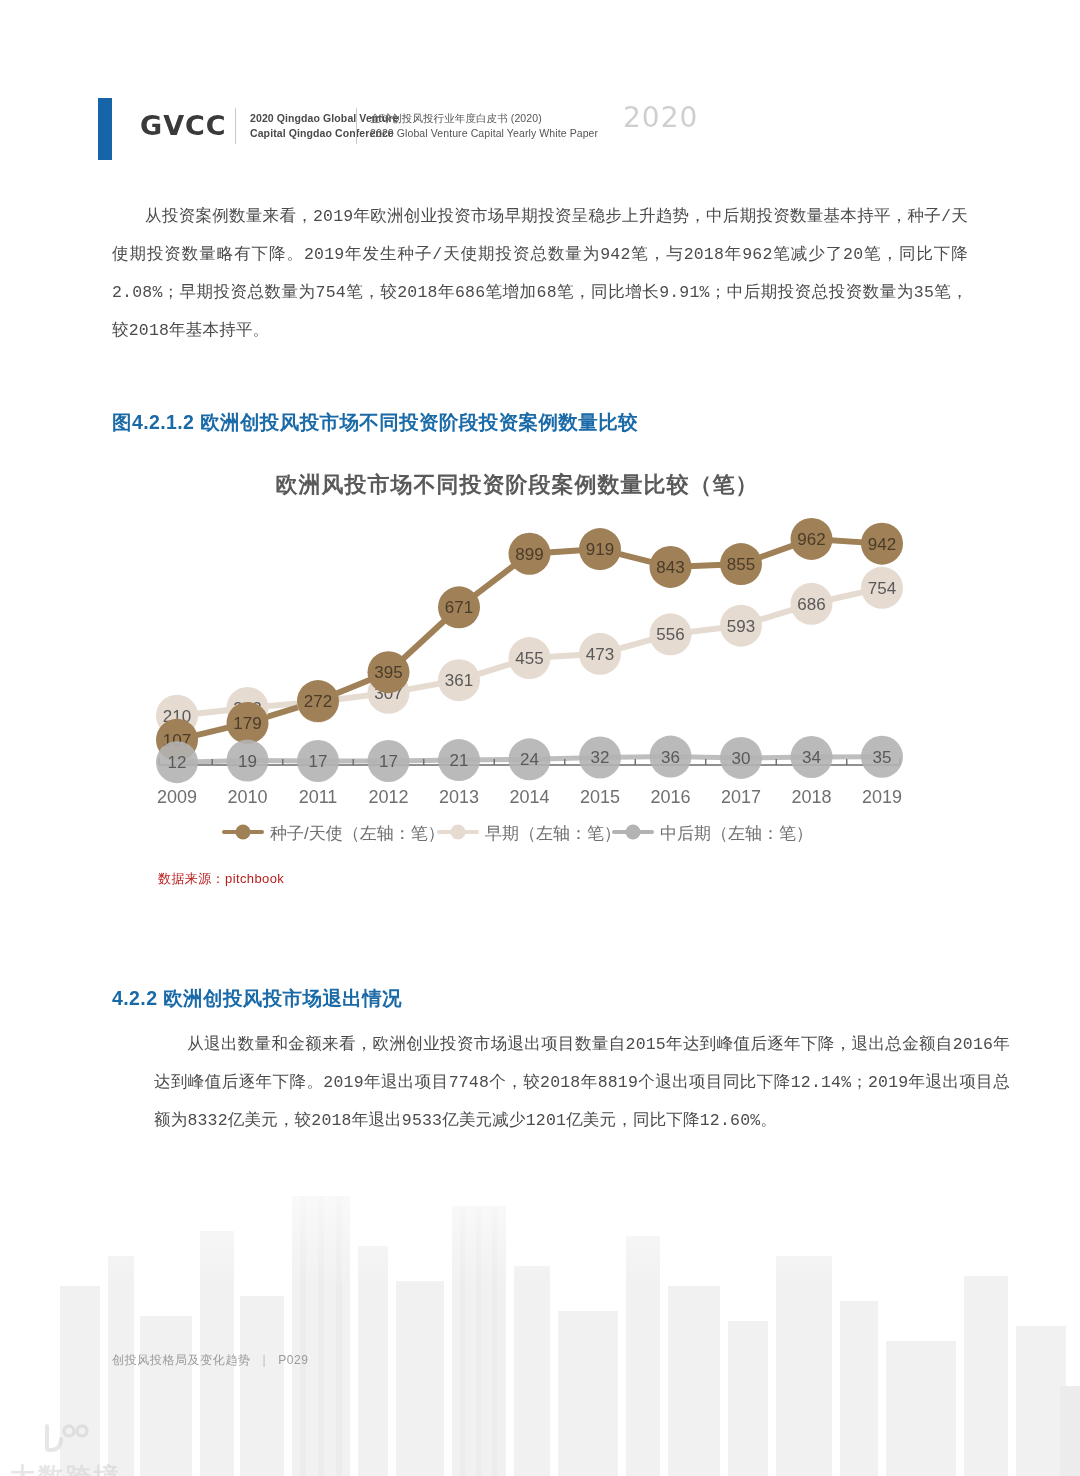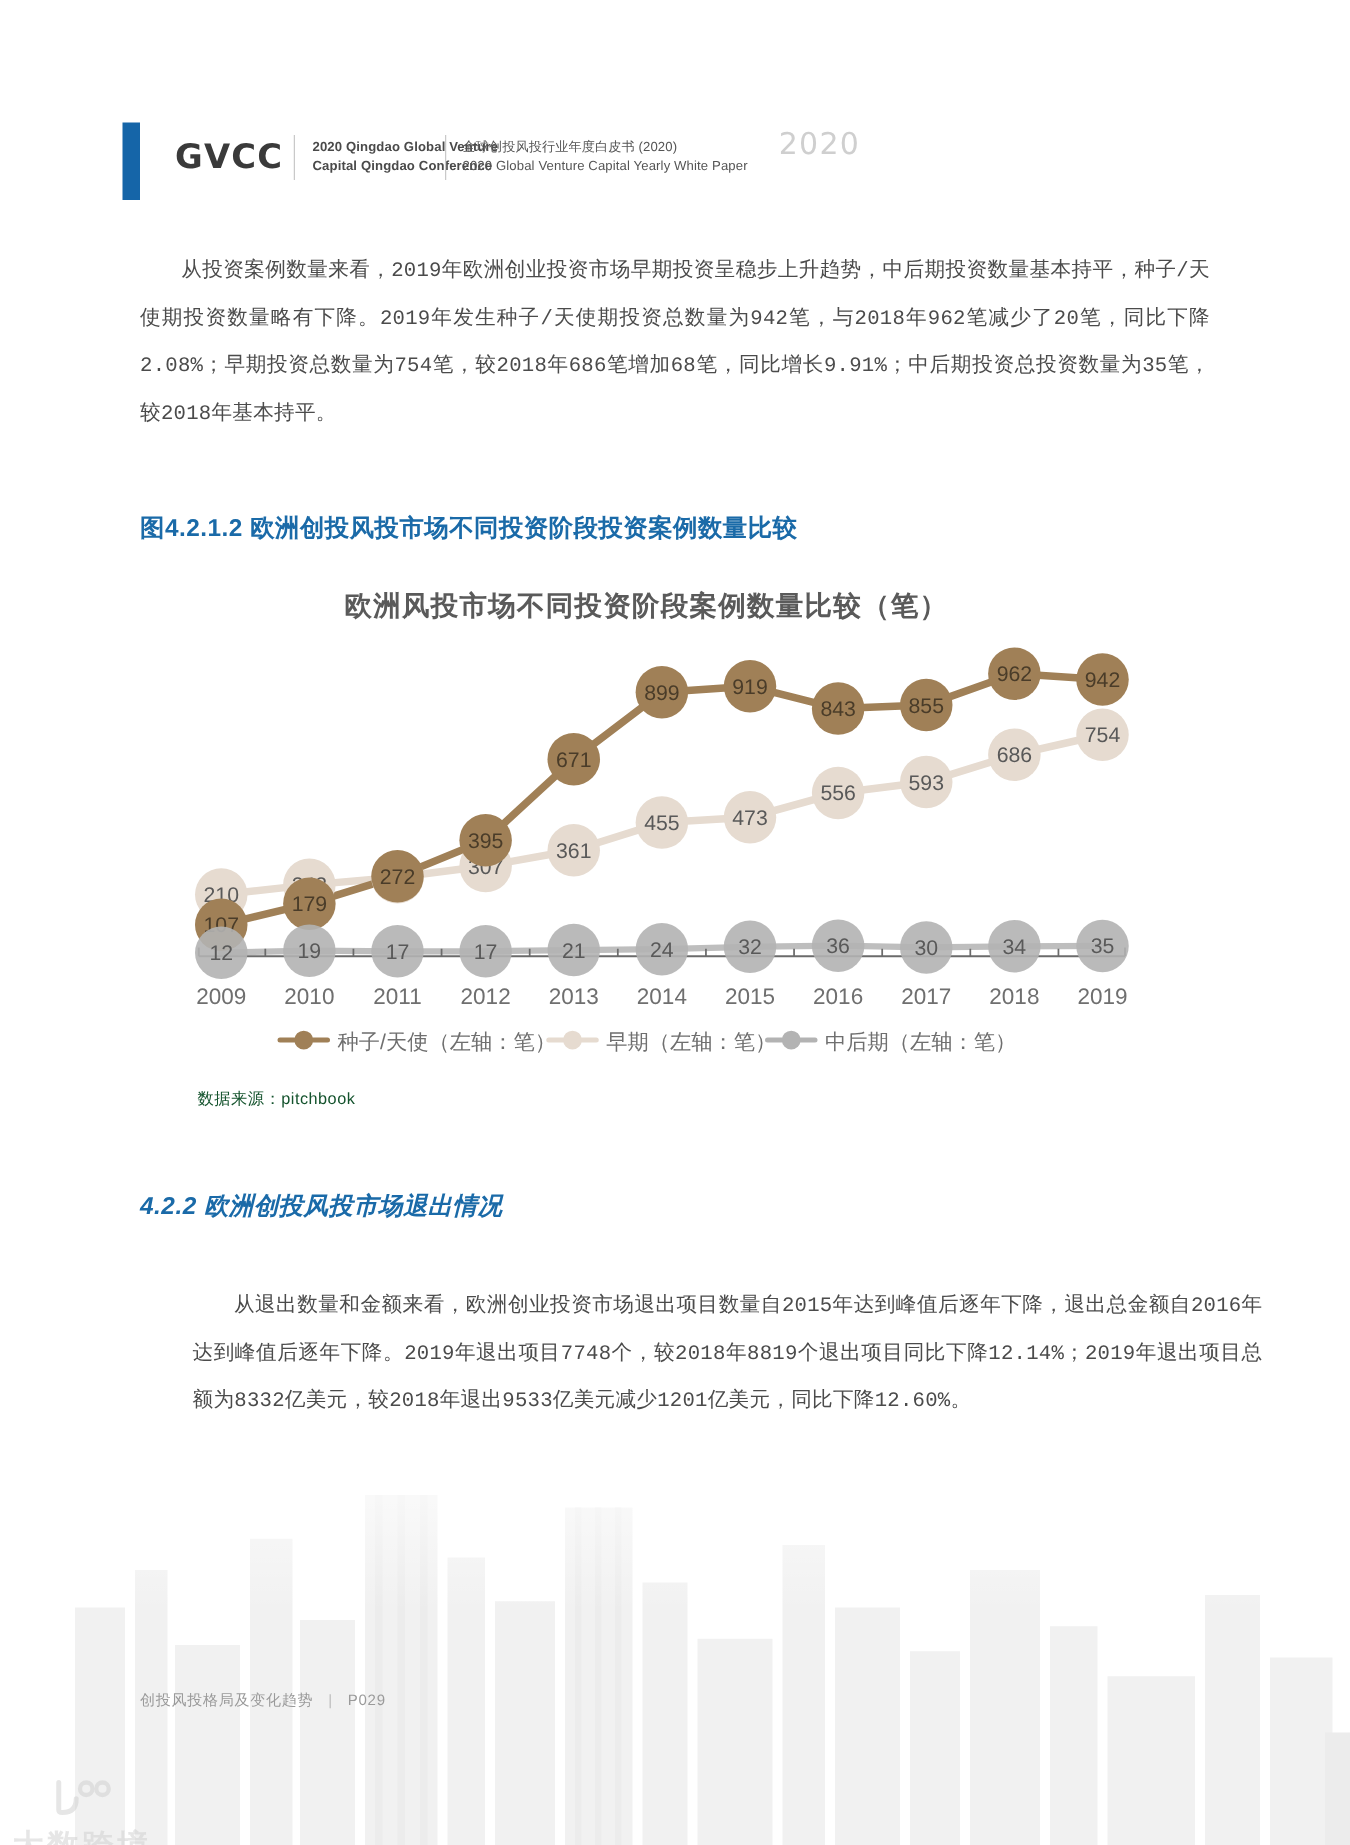--- a/index.html
+++ b/index.html
@@ -34,54 +34,54 @@
     position:absolute;top:15px;
     font-family:"Liberation Sans",sans-serif;
     font-size:10.5px;line-height:15px;color:#4a4a4a;font-weight:700;
     letter-spacing:.1px;white-space:nowrap;
   }
   .hdr-col.cn{font-weight:400;color:#555;}
   .hdr-col .l2{font-weight:400;}
   .hdr-year{
     position:absolute;left:623px;top:5px;
     font-family:"DejaVu Sans",sans-serif;
-    font-size:24px;color:#cfcfcf;letter-spacing:1px;
+    font-size:28px;color:#cfcfcf;letter-spacing:1px;
   }
 
   
   .para{
     position:absolute;left:112px;width:856px;
     font-size:16.5px;line-height:38px;color:#4b4b4b;
     text-align:justify;letter-spacing:.2px;
     font-family:Liberation Mono, monospace;
   }
   .para .indent{display:inline-block;width:33px;}
   #para-1{top:198px;}
   #para-2{top:1026px;margin-left:42px;}
 
   
   .blue-heading{
     position:absolute;left:112px;
     color:#1a6aa8;font-weight:700;font-size:19.5px;letter-spacing:.4px;
     font-family:"Liberation Sans","DejaVu Sans",sans-serif;
   }
   #fig-caption{top:409px;}
-  #sec-heading{top:951px;font-style:italic;}
+  #sec-heading{top:985px;}
 
   
   #chart-block{position:absolute;left:12px;top:470px;width:1080px;height:430px;}
   #chart-title{
     position:absolute;left:0;top:0;width:1010px;text-align:center;
     font-size:22px;font-weight:700;color:#5a5a5a;letter-spacing:1px;
     font-family:"Liberation Sans","DejaVu Sans",sans-serif;
   }
   #chart-svg{position:absolute;left:120px;top:40px;}
   #chart-source{
     position:absolute;left:146px;top:400px;
-    font-size:13px;color:#14532d;letter-spacing:.4px;
+    font-size:13px;color:#b91c1c;letter-spacing:.4px;
   }
 
   
   #page-footer{
     position:absolute;left:112px;top:1352px;
     font-size:12px;color:#9a9a9a;letter-spacing:.6px;
   }
   #page-footer .sep{margin:0 8px;color:#bdbdbd;}
 
   

